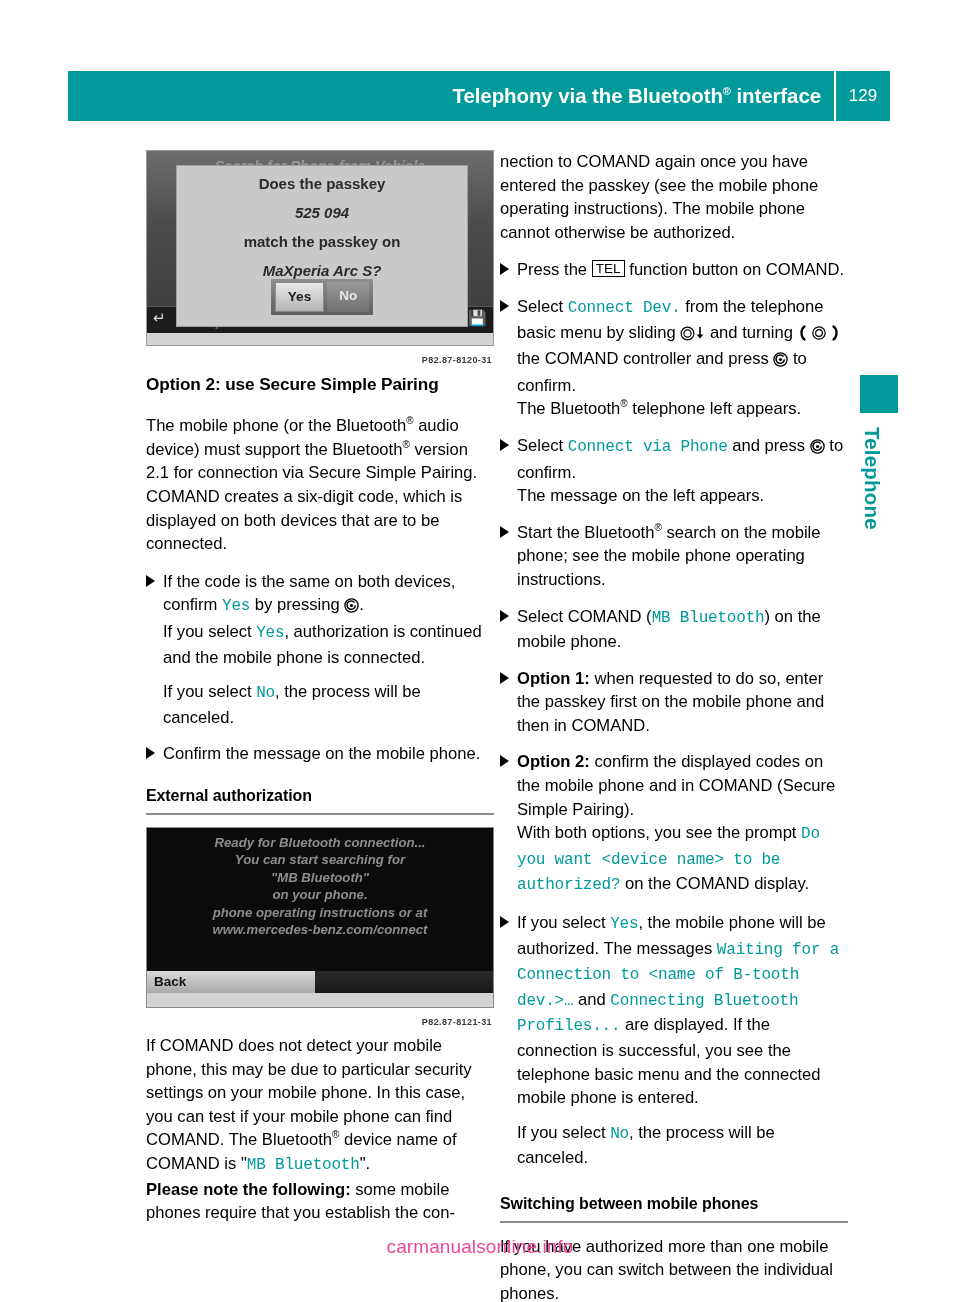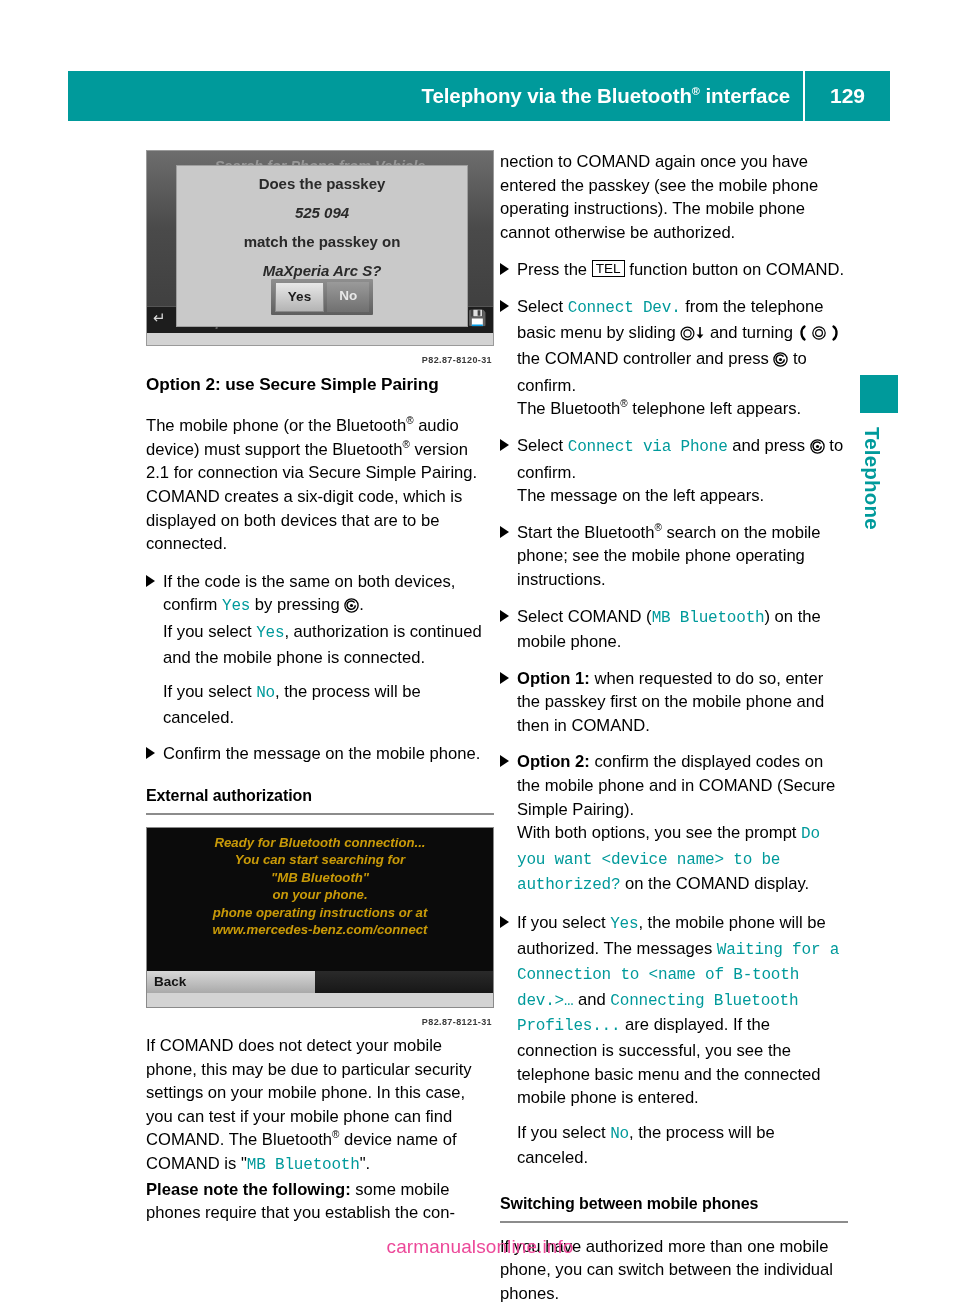--- a/index.html
+++ b/index.html
@@ -43,23 +43,23 @@
     line-height: 0;
   }
   .header-divider {
     width: 2px;
     height: 50px;
     background: #ffffff;
     flex: 0 0 auto;
   }
   .header-page {
     color: #ffffff;
-    font-size: 21px;
-    font-weight: bold;
-    width: 85px;
+    font-size: 17px;
+    font-weight: normal;
+    width: 54px;
     text-align: center;
     white-space: nowrap;
   }
 
   
   .side-tab {
     position: absolute;
     left: 860px;
     top: 375px;
     width: 42px;
@@ -279,21 +279,21 @@
   
   .shot2 {
     height: 181px;
     background: #0b0b0b;
     border: 1px solid #8a8a8a;
     overflow: hidden;
   }
   .shot2 .lines {
     padding-top: 6px;
     text-align: center;
-    color: #eab308;
+    color: #a3a3a3;
     font-style: italic;
     font-weight: bold;
     font-size: 13.2px;
     line-height: 17.6px;
     opacity: .85;
   }
   .shot2 .bottombar {
     position: absolute;
     left: 0; right: 0; bottom: 14px;
     height: 22px;

